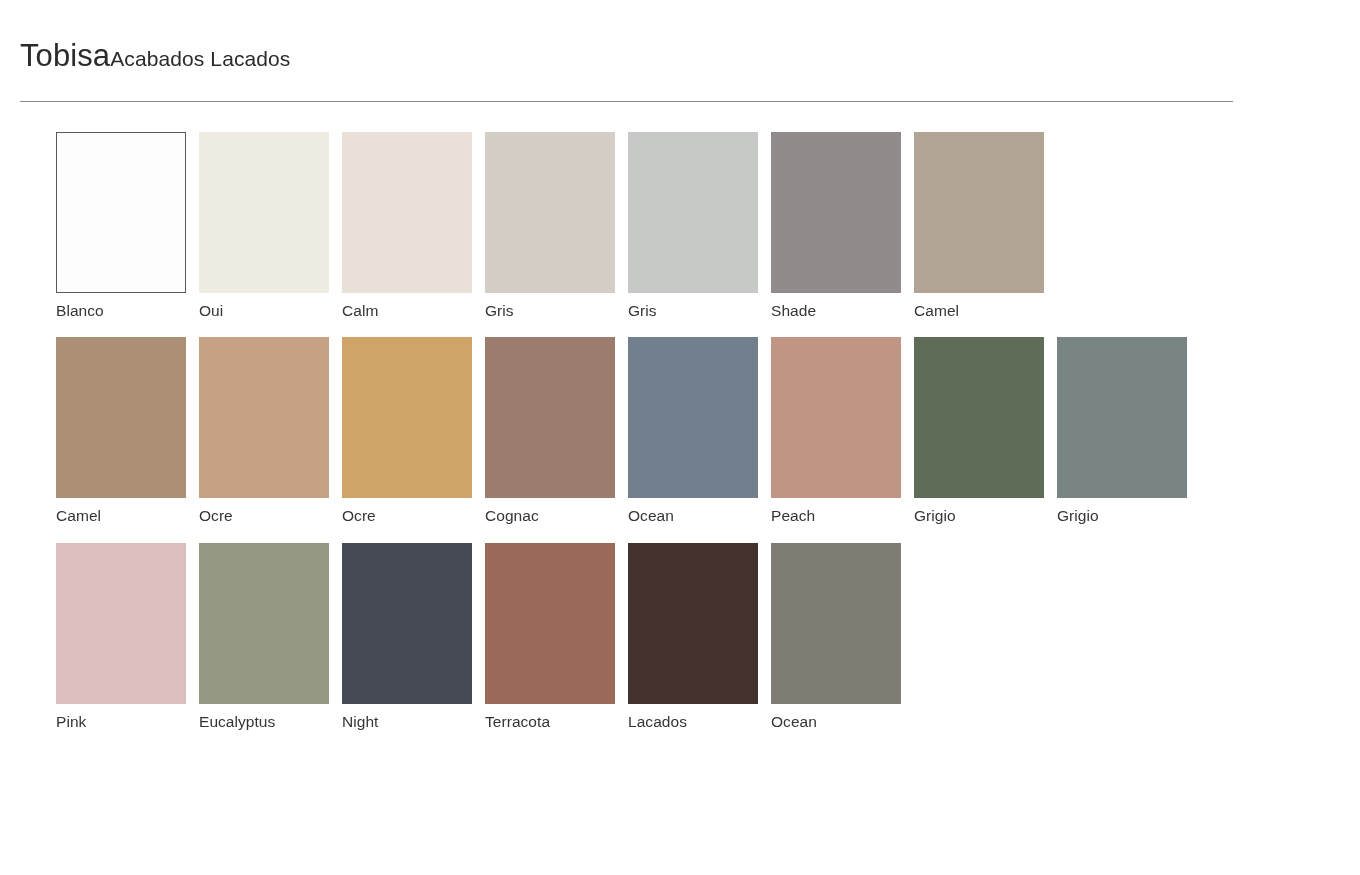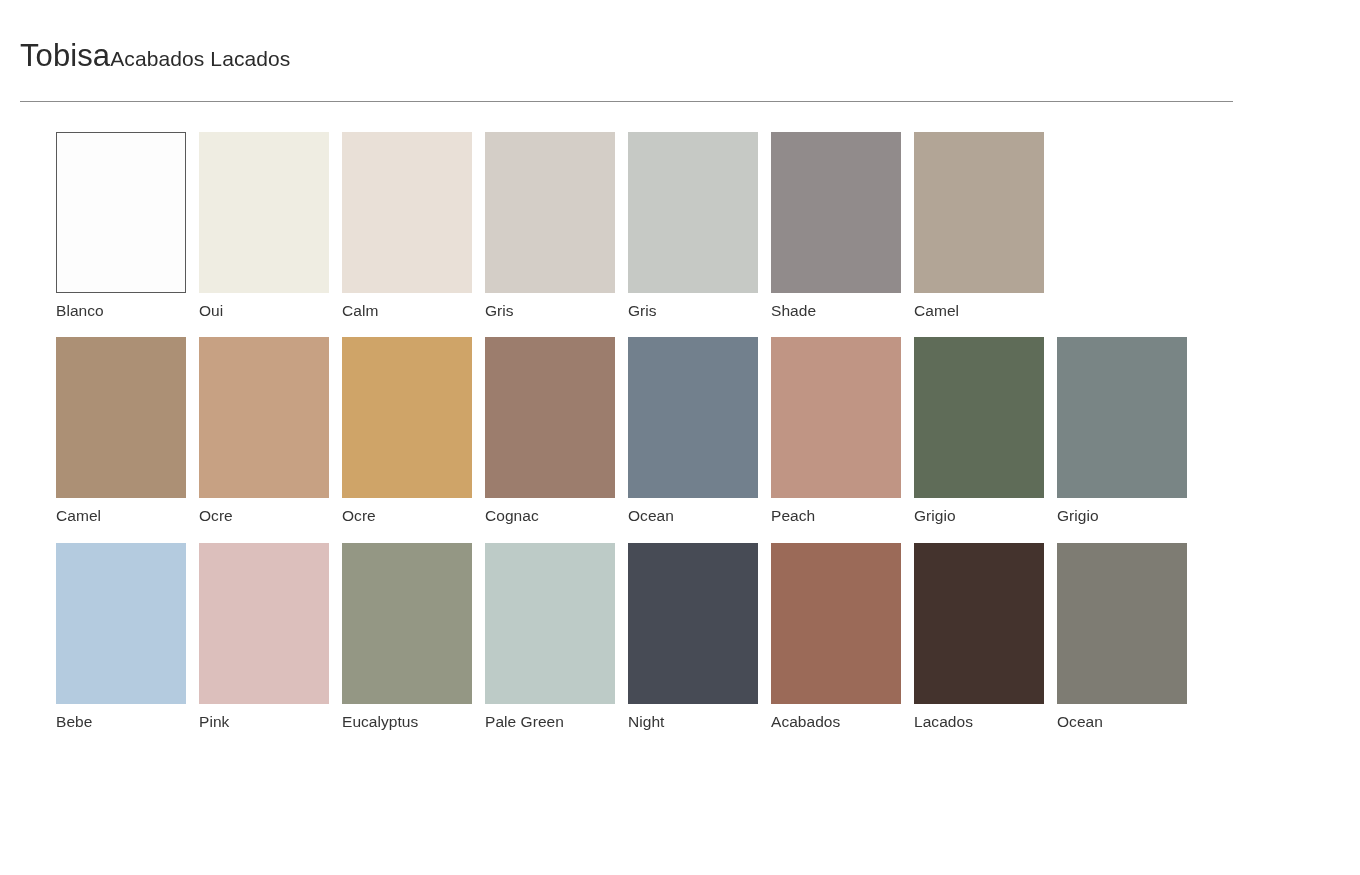--- a/index.html
+++ b/index.html
@@ -156,42 +156,34 @@
         <div class="swatch-chip" title="Caqui" style="background-color: rgb(95, 108, 88);"></div>
         <span class="swatch-label">Grigio</span>
       </div>
       <div class="swatch-cell">
         <div class="swatch-chip" title="Grigio" style="background-color: rgb(121, 133, 133);"></div>
         <span class="swatch-label">Grigio</span>
       </div>
     </div>
     <div class="swatch-row">
       <div class="swatch-cell">
-        <div class="swatch-chip" title="Bebe" style="background-color: rgb(180, 203, 223);"></div>
-        <span class="swatch-label">Bebe</span>
-      </div>
-      <div class="swatch-cell">
         <div class="swatch-chip" title="Pink" style="background-color: rgb(220, 191, 188);"></div>
         <span class="swatch-label">Pink</span>
       </div>
       <div class="swatch-cell">
         <div class="swatch-chip" title="Eucalyptus" style="background-color: rgb(148, 151, 132);"></div>
         <span class="swatch-label">Eucalyptus</span>
       </div>
       <div class="swatch-cell">
-        <div class="swatch-chip" title="Pale Green" style="background-color: rgb(189, 203, 199);"></div>
-        <span class="swatch-label">Pale Green</span>
-      </div>
-      <div class="swatch-cell">
         <div class="swatch-chip" title="Night" style="background-color: rgb(71, 75, 85);"></div>
         <span class="swatch-label">Night</span>
       </div>
       <div class="swatch-cell">
         <div class="swatch-chip" title="Terracota" style="background-color: rgb(155, 106, 88);"></div>
-        <span class="swatch-label">Acabados</span>
+        <span class="swatch-label">Terracota</span>
       </div>
       <div class="swatch-cell">
         <div class="swatch-chip" title="Brownie" style="background-color: rgb(68, 51, 45);"></div>
         <span class="swatch-label">Lacados</span>
       </div>
       <div class="swatch-cell">
         <div class="swatch-chip" title="Forest" style="background-color: rgb(126, 124, 115);"></div>
         <span class="swatch-label">Ocean</span>
       </div>
     </div>

